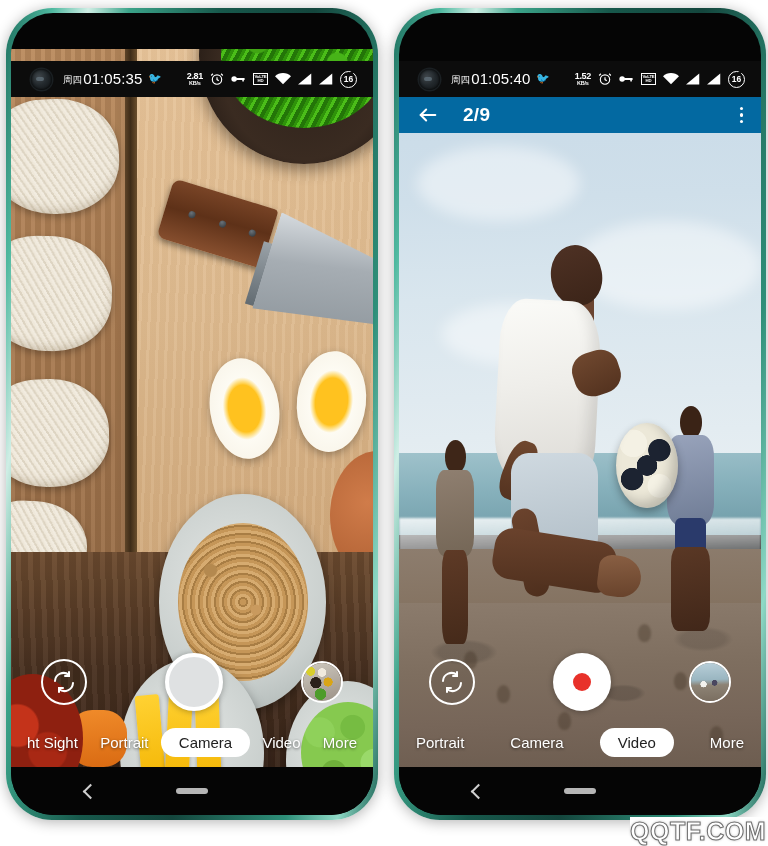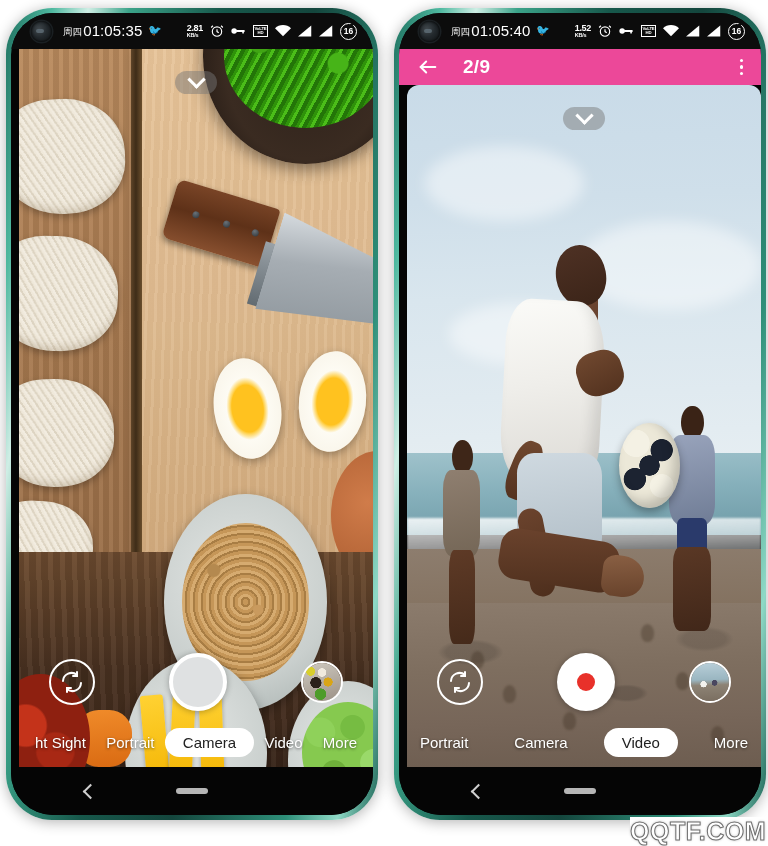--- a/index.html
+++ b/index.html
@@ -39,20 +39,21 @@
   
   .status-bar {
     position: relative;
     height: 36px;
     background: #0c0c0c;
     display: flex;
     align-items: center;
     padding: 0 16px 0 20px;
     color: #ffffff;
     z-index: 6;
+    margin-top: 48px;
   }
   .punch-hole {
     width: 21px; height: 21px;
     border-radius: 50%;
     background: radial-gradient(circle at 38% 38%, #40474c 0%, #22282c 45%, #111416 100%);
     box-shadow: 0 0 0 1.5px #1a1f22, inset 0 0 3px #000;
     flex: none;
     position: relative;
   }
   .punch-hole::after {
@@ -72,21 +73,21 @@
     display: flex;
     align-items: baseline;
     gap: 1px;
   }
   .sb-day { font-size: 9.5px; position: relative; top: -1px; }
   .sb-time { font-size: 15px; }
   .sb-bird { margin-left: 6px; font-size: 11px; color: #7fb8e8; position: relative; top: -1px; }
   .sb-spacer { flex: 1 1 auto; }
   .sb-right { display: flex; align-items: center; gap: 7px; }
   .sb-net {
-    display: flex; flex-direction: column; 
+    display: flex; flex-direction: column; align-items: center;
     line-height: 1; font-weight: bold;
   }
   .sb-net .n1 { font-size: 9px; letter-spacing: -.3px; }
   .sb-net .n2 { font-size: 5.5px; letter-spacing: -.2px; margin-top: .5px; }
   .ic { display: inline-flex; align-items: center; justify-content: center; }
   .sb-volte {
     width: 15px; height: 12px;
     border: 1.3px solid #fff;
     display: flex; flex-direction: column;
     align-items: center; justify-content: center;
@@ -107,40 +108,40 @@
     top: -1px; right: 1px;
     width: 6px; height: 3px;
     background: #0c0c0c;
     transform: rotate(-38deg);
   }
 
   
   .app-bar {
     position: relative;
     height: 36px;
-    background: #ec4899;
+    background: #0369a1;
     display: flex;
     align-items: center;
     padding: 0 18px 0 18px;
     color: #fff;
     z-index: 6;
   }
   .app-bar .counter {
     font-size: 19px;
     font-weight: bold;
     margin-left: 24px;
     letter-spacing: .3px;
   }
   .kebab { margin-left: auto; display: flex; flex-direction: column; gap: 3.2px; }
   .kebab i { width: 3.4px; height: 3.4px; border-radius: 50%; background: #fff; display: block; }
 
   
   .viewfinder {
     position: absolute;
-    left: 8px; right: 0;
+    left: 0; right: 0;
     overflow: hidden;
     background: #222;
     padding-left: 29px;
   }
   #vf-left  { top: 36px; bottom: 48px; }
   #vf-right { top: 72px; bottom: 48px; border-radius: 12px 12px 0 0; }
 
   .scene { position: absolute; inset: 0; }
 
   

